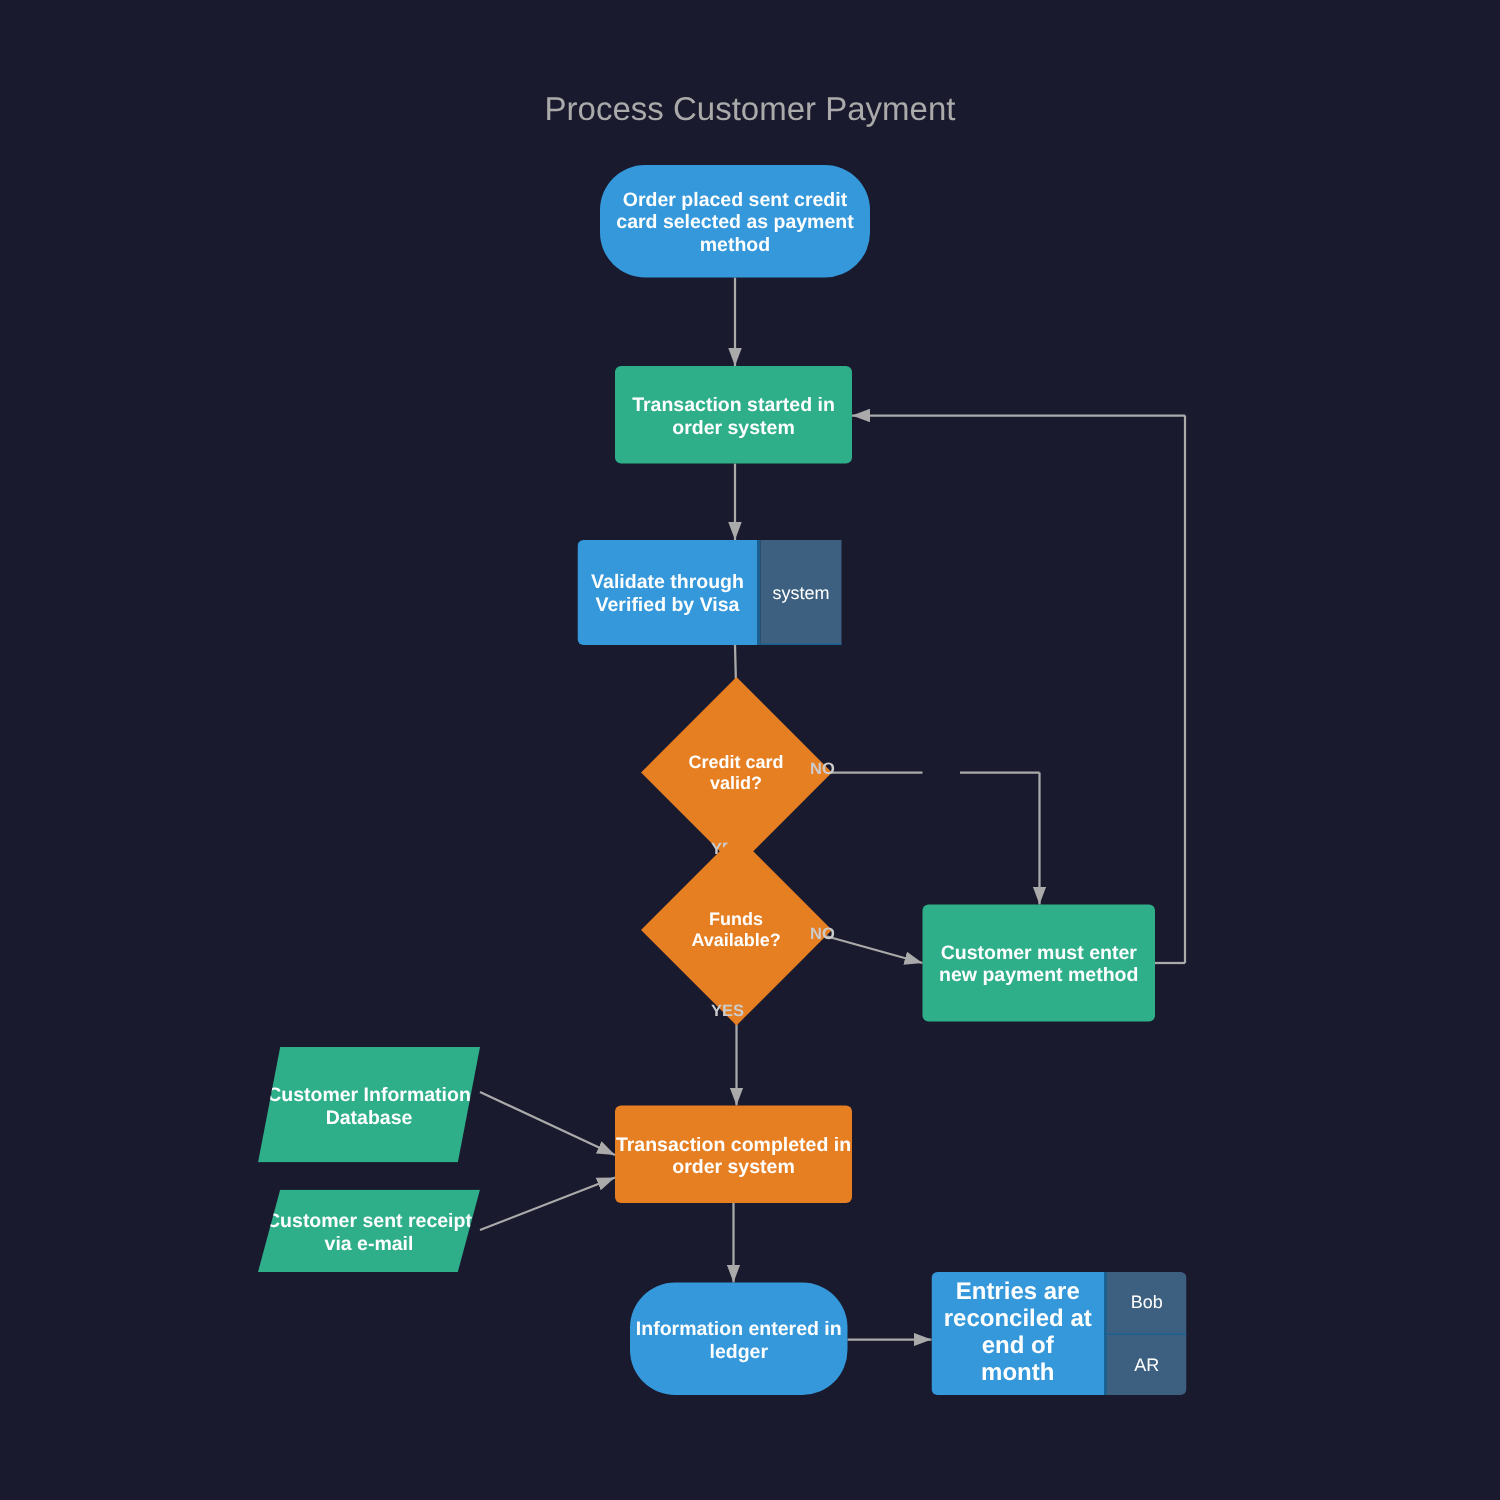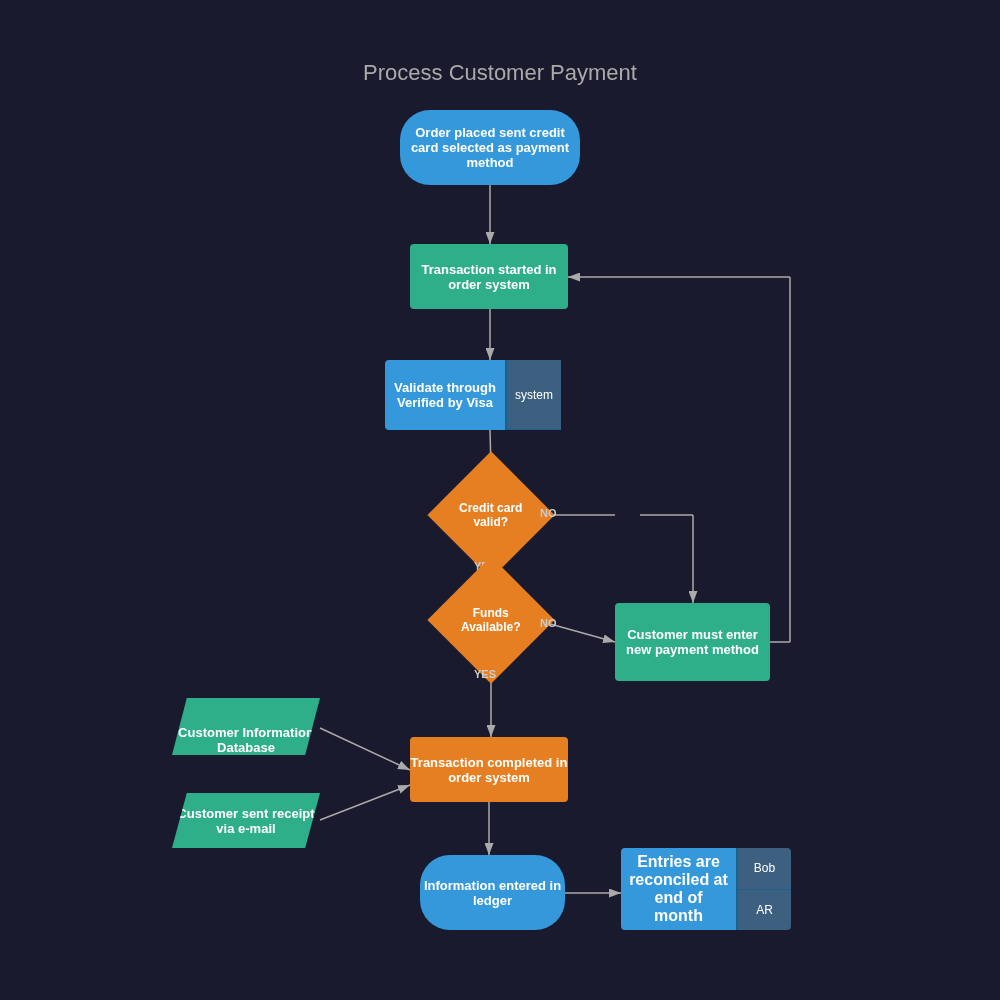--- a/index.html
+++ b/index.html
@@ -250,21 +250,21 @@
   <div style="position:absolute; left:474px; top:668px; color:#ccc; font-size:11px; font-weight:bold;">YES</div>
 
   <div class="shape rect-teal" style="left:615px; top:603px; width:155px; height:78px;">
     <span>Customer must enter new payment method</span>
   </div>
 
   <div class="shape rect-orange" style="left:410px; top:737px; width:158px; height:65px;">
     <span>Transaction completed in order system</span>
   </div>
 
-  <div class="shape parallelogram" style="left:172px; top:698px; width:148px; height:57px; background:#2eaf8a;align-items:flex-end;">
+  <div class="shape parallelogram" style="left:172px; top:698px; width:148px; height:77px; background:#2eaf8a;">
     <span style="display:block; transform:skewX(0deg);">Customer Information Database</span>
   </div>
 
   <div class="shape parallelogram" style="left:172px; top:793px; width:148px; height:55px; background:#2eaf8a;">
     <span>Customer sent receipt via e-mail</span>
   </div>
 
   <div class="shape rounded-rect" style="left:420px; top:855px; width:145px; height:75px;">
     <span>Information entered in ledger</span>
   </div>

